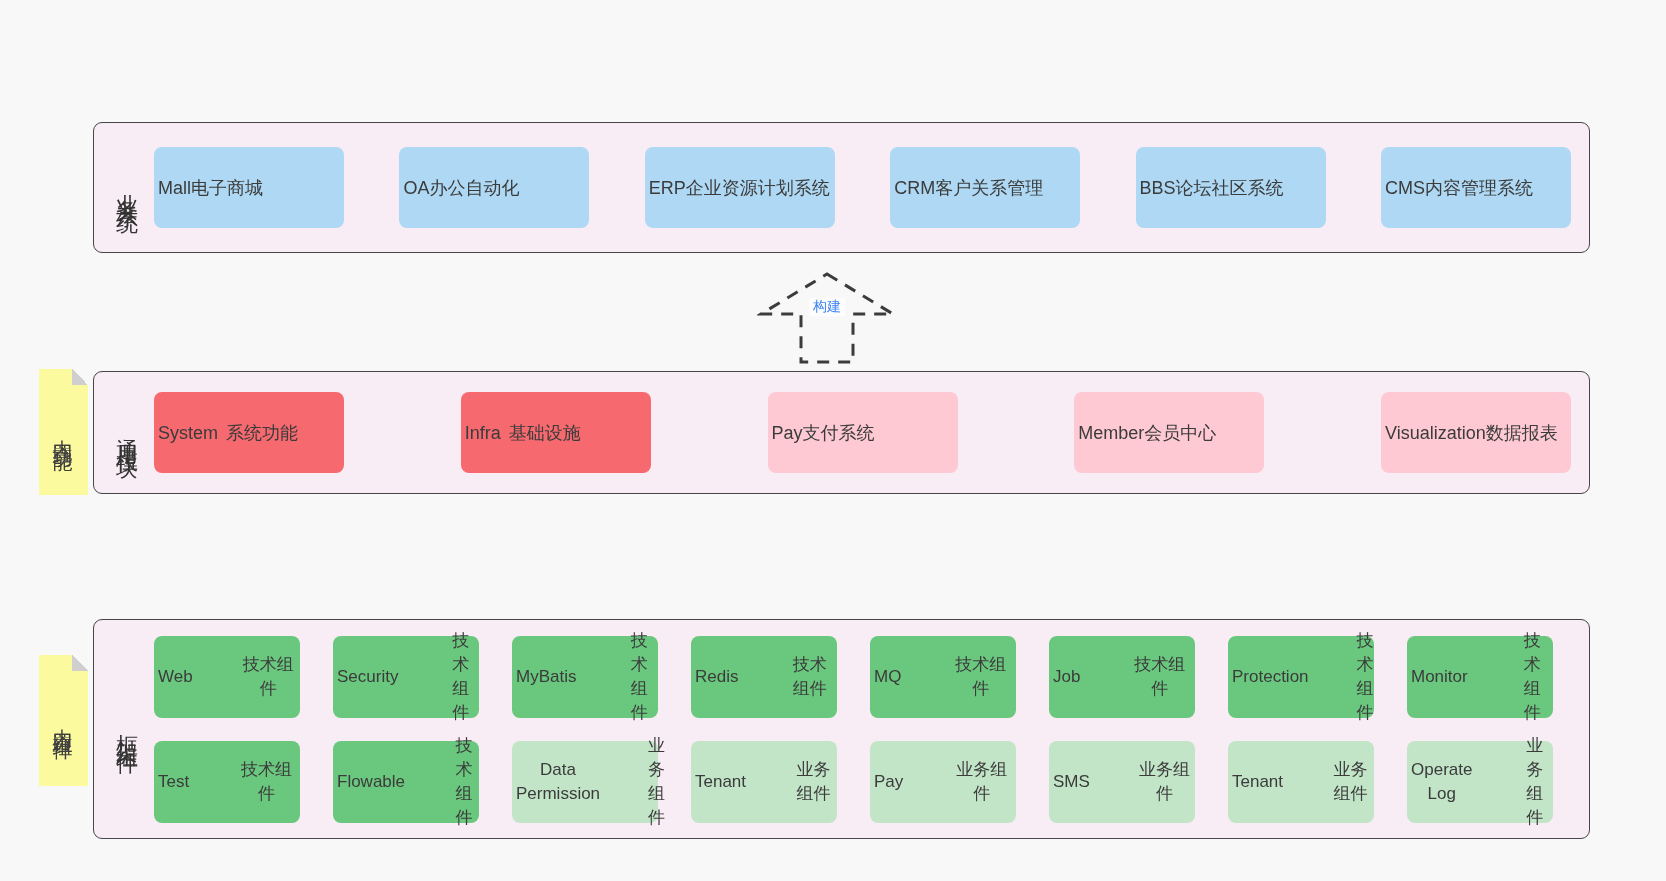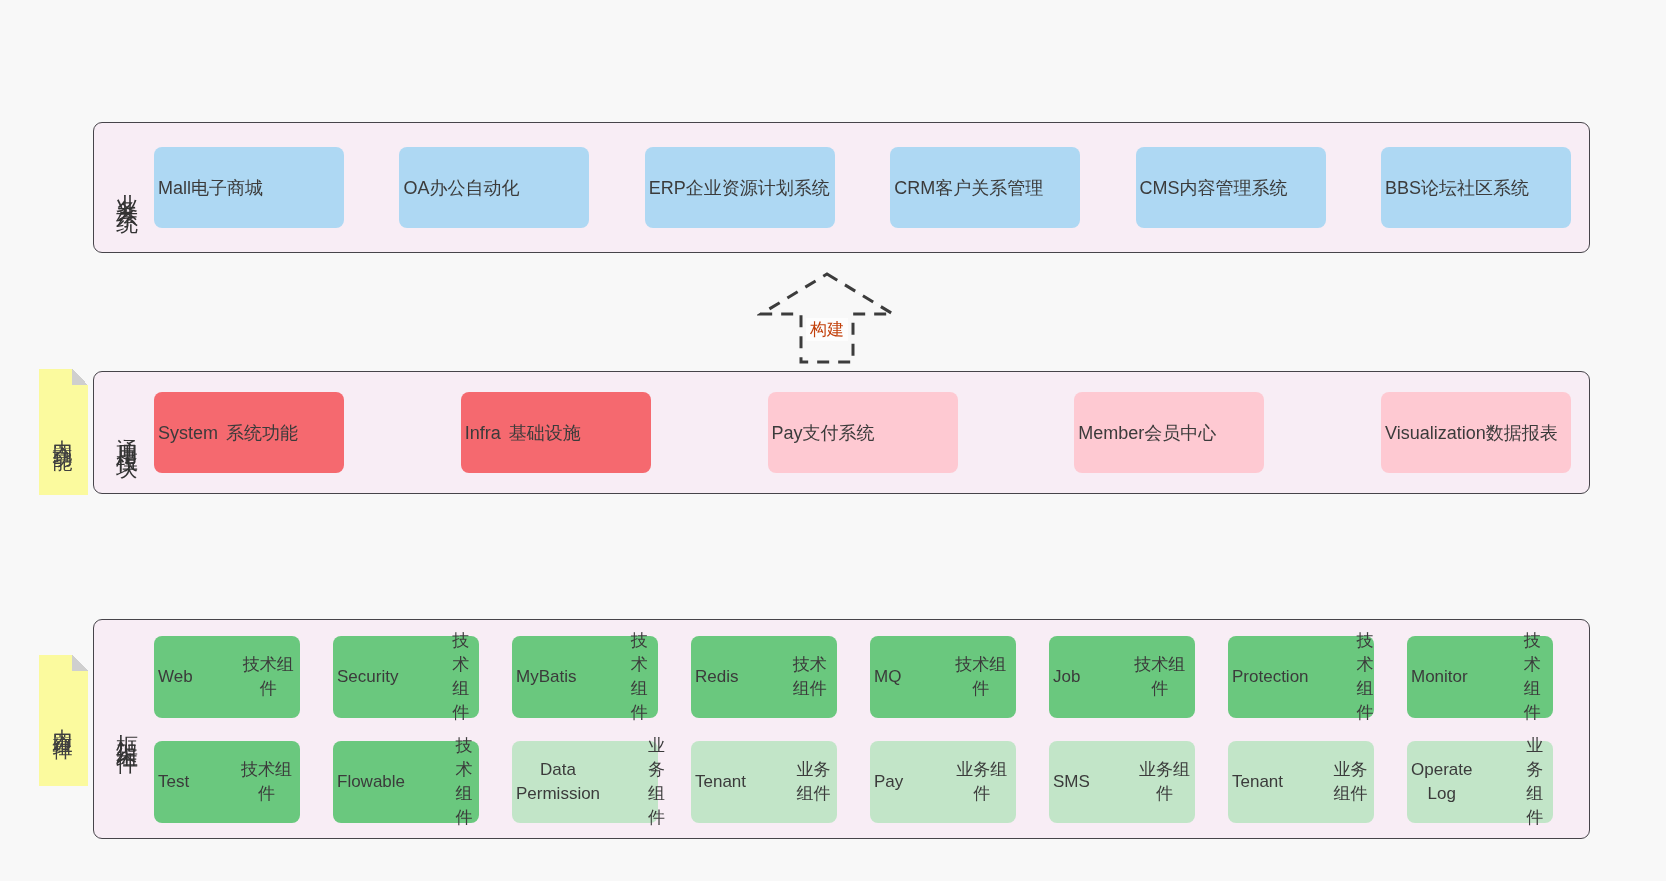--- a/index.html
+++ b/index.html
@@ -33,22 +33,22 @@
   .blue        { background:#aed8f3; }
   .red         { background:#f5696f;gap:8px; }
   .pink        { background:#fec9d2; }
   .green       { background:#6ac87e; }
   .green-light { background:#c2e5c8; }
 
   
   .arrow { position:absolute; width:140px; height:96px; }
   .arrow svg { display:block; }
   .arrow-label {
-    position:absolute; left:50%; top:48px; transform:translateX(-50%);
-    background:#fdfdfd; padding:0 4px; font-size:17px; color:#c2410c; white-space:nowrap;
+    position:absolute; left:50%; top:28px; transform:translateX(-50%);
+    background:#fdfdfd; padding:0 4px; font-size:14px; color:#3b82f6; white-space:nowrap;
   }
 
   
   .note {
     position:absolute; left:39px; width:49px; background:#fbfa9e;
     display:flex; justify-content:center; align-items:center;
   }
   .note-text {
     writing-mode:vertical-rl; text-orientation:upright;
     font-size:20px; letter-spacing:4px; color:#3f3f3f;
@@ -76,26 +76,26 @@
       </div>
       <div class="box blue">
         <div class="en">ERP</div>
         <div class="zh">企业资源计划系统</div>
       </div>
       <div class="box blue">
         <div class="en">CRM</div>
         <div class="zh">客户关系管理</div>
       </div>
       <div class="box blue">
+        <div class="en">BBS</div>
+        <div class="zh">论坛社区系统</div>
+      </div>
+      <div class="box blue">
         <div class="en">CMS</div>
         <div class="zh">内容管理系统</div>
-      </div>
-      <div class="box blue">
-        <div class="en">BBS</div>
-        <div class="zh">论坛社区系统</div>
       </div>
     </div>
   </section>
 
   <div class="arrow" style="left:757px;top:270px">
     <svg width="140" height="96" viewBox="0 0 140 96">
       <polygon points="70,4 136,44 96,44 96,92 44,92 44,44 4,44" fill="none" stroke="#3c3c3c" stroke-width="3" stroke-dasharray="12 9"></polygon>
     </svg>
     <span class="arrow-label">构建</span>
   </div>

